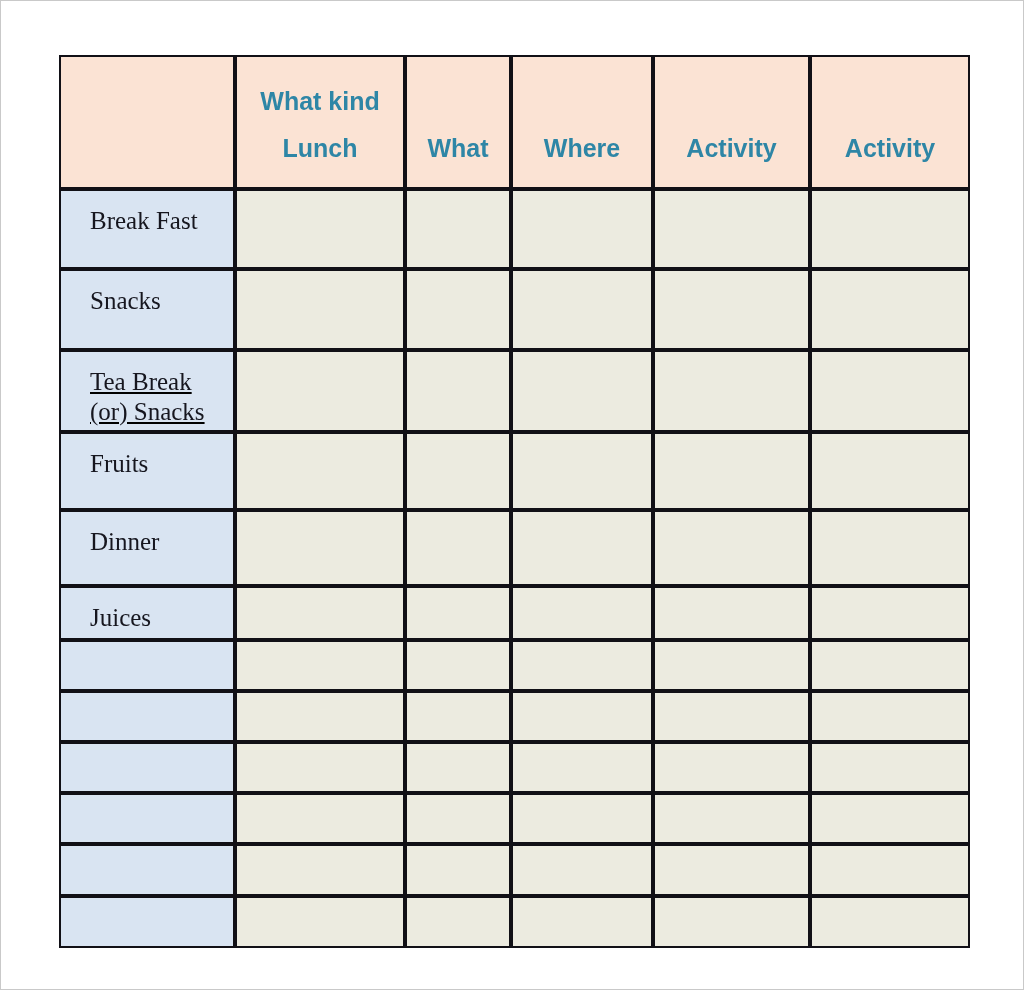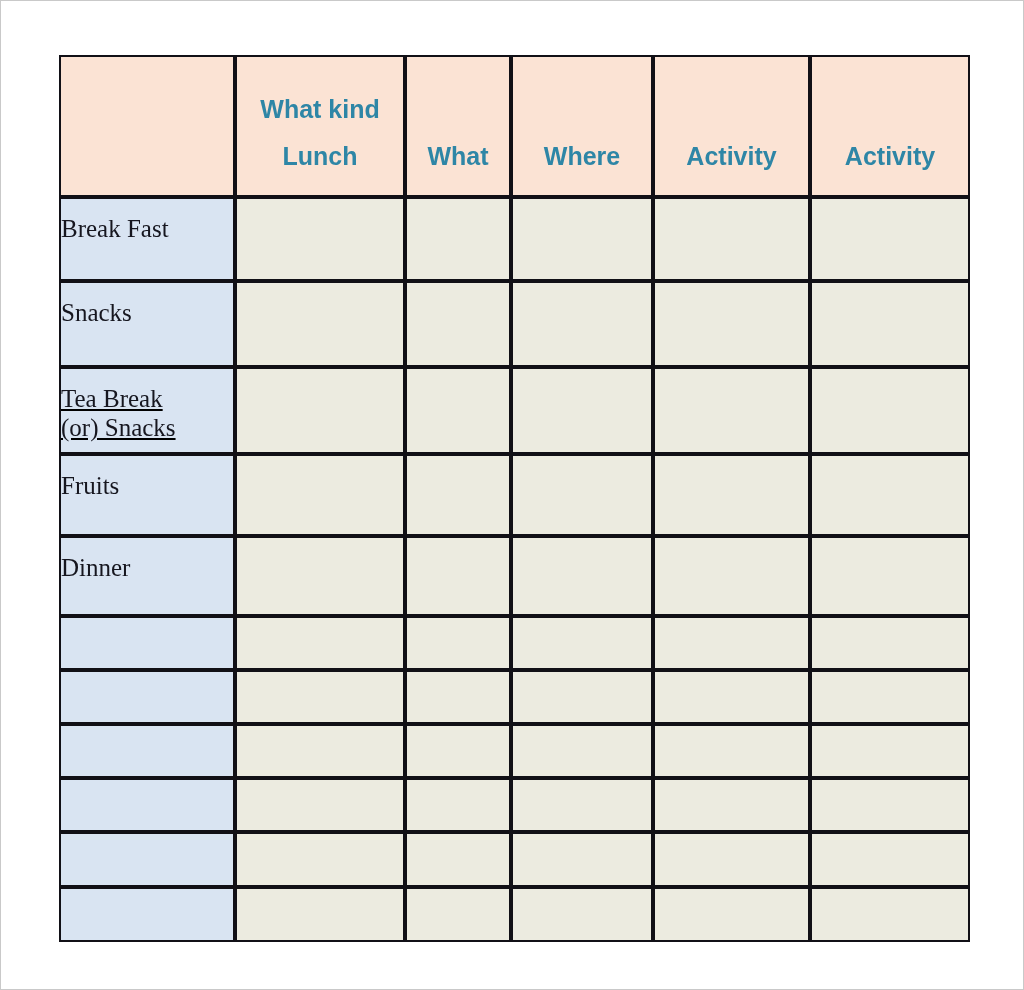--- a/index.html
+++ b/index.html
@@ -83,21 +83,21 @@
     background: #D9E4F2;
     text-align: left;
     vertical-align: top;
   }
   .label-text {
     display: block;
     color: #16161f;
     font-family: "Liberation Serif", serif;
     font-size: 25px;
     line-height: 1.18;
-    padding: 15px 0 0 0;
+    padding: 15px 0 0 29px;
     white-space: pre-line;
   }
 
   
   td.data-cell {
     background: #ECEBE0;
   }
 
   
   col.c-label    { width: 176px; }
@@ -196,20 +196,30 @@
           <tr style="height: 76px;">
             <td class="label-cell">
               <span class="label-text">Dinner</span>
             </td>
             <td class="data-cell"></td>
             <td class="data-cell"></td>
             <td class="data-cell"></td>
             <td class="data-cell"></td>
             <td class="data-cell"></td>
           </tr>
+          <tr style="height: 54px;">
+            <td class="label-cell">
+              <span class="label-text">Juices</span>
+            </td>
+            <td class="data-cell"></td>
+            <td class="data-cell"></td>
+            <td class="data-cell"></td>
+            <td class="data-cell"></td>
+            <td class="data-cell"></td>
+          </tr>
           <tr style="height: 51px;">
             <td class="label-cell">
               <span class="label-text"></span>
             </td>
             <td class="data-cell"></td>
             <td class="data-cell"></td>
             <td class="data-cell"></td>
             <td class="data-cell"></td>
             <td class="data-cell"></td>
           </tr>

